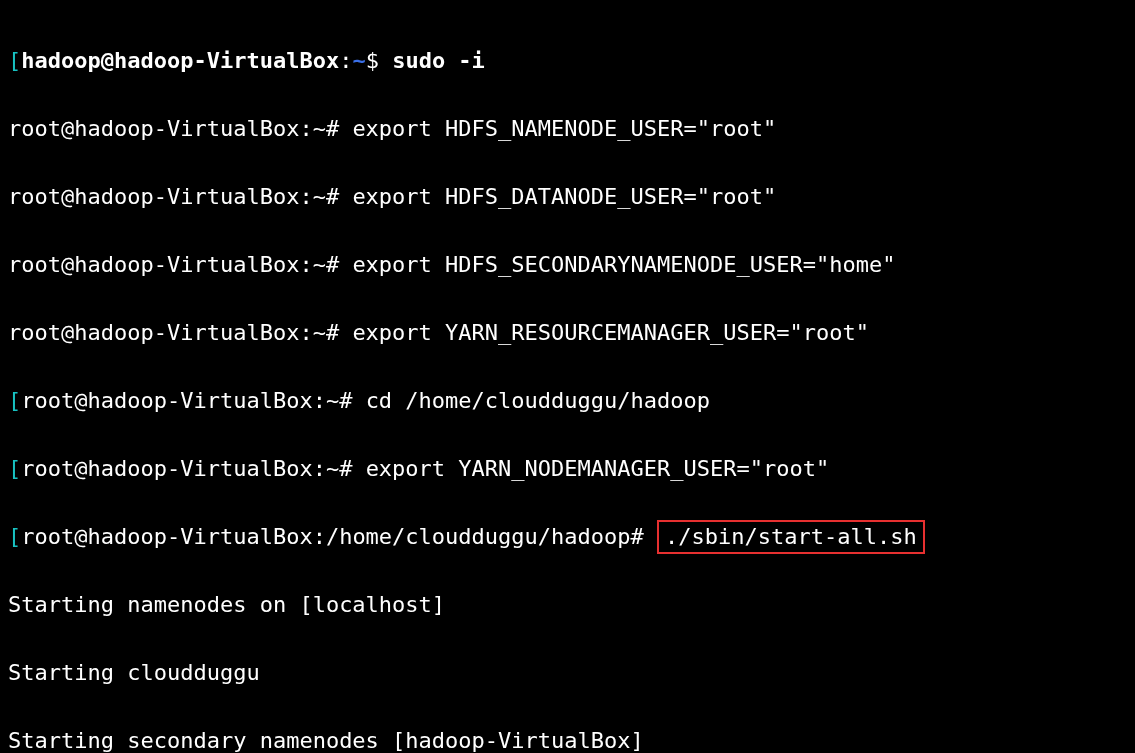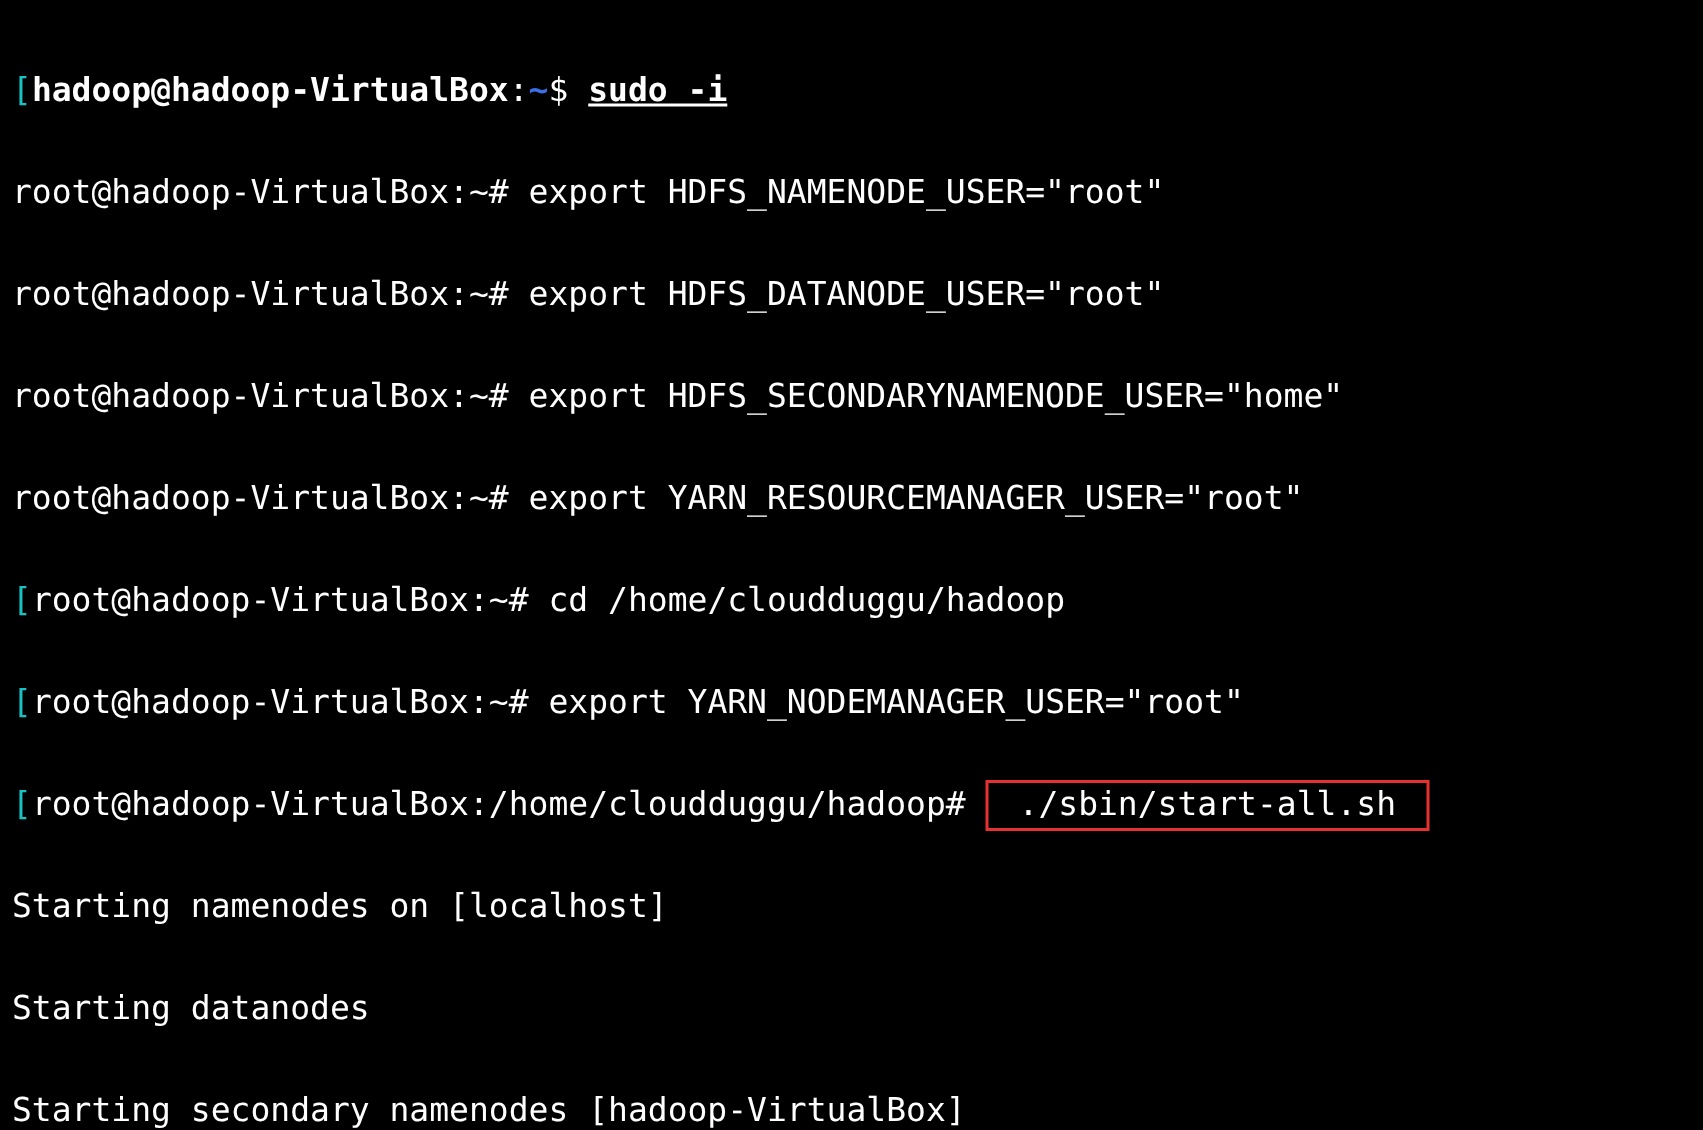--- a/index.html
+++ b/index.html
@@ -16,43 +16,43 @@
     line-height: 34px;
     color: #ffffff;
     padding: 10px 8px;
     white-space: pre;
     letter-spacing: 0px;
   }
   .green { color: #ffffff; font-weight: bold; }
   .blue  { color: #3a6fe8; font-weight: bold; }
   .cyan  { color: #18c2c2; }
   .white { color: #ffffff; }
-  .bold  { font-weight: bold; text-decoration: underline; }
+  .bold  { font-weight: bold; }
   .boxed {
     border: 2px solid #e73030;
-    padding: 0 20px;
+    padding: 0 6px;
     display: inline-block;
     line-height: 30px;
   }
   .row { display: block; }
 </style>
 </head>
 <body>
 
 <div class="terminal">
 <span class="row"><span class="cyan">[</span><span class="green">hadoop@hadoop-VirtualBox</span><span class="white">:</span><span class="blue">~</span><span class="white">$ </span><span class="white bold">sudo -i</span></span>
 <span class="row"><span class="white">root@hadoop-VirtualBox:~# </span><span class="white">export HDFS_NAMENODE_USER="root"</span></span>
 <span class="row"><span class="white">root@hadoop-VirtualBox:~# </span><span class="white">export HDFS_DATANODE_USER="root"</span></span>
 <span class="row"><span class="white">root@hadoop-VirtualBox:~# </span><span class="white">export HDFS_SECONDARYNAMENODE_USER="home"</span></span>
 <span class="row"><span class="white">root@hadoop-VirtualBox:~# </span><span class="white">export YARN_RESOURCEMANAGER_USER="root"</span></span>
 <span class="row"><span class="cyan">[</span><span class="white">root@hadoop-VirtualBox:~# </span><span class="white">cd /home/cloudduggu/hadoop</span></span>
 <span class="row"><span class="cyan">[</span><span class="white">root@hadoop-VirtualBox:~# </span><span class="white">export YARN_NODEMANAGER_USER="root"</span></span>
 <span class="row"><span class="cyan">[</span><span class="white">root@hadoop-VirtualBox:/home/cloudduggu/hadoop# </span><span class="boxed"><span class="white">./sbin/start-all.sh</span></span></span>
 <span class="row">Starting namenodes on [localhost]</span>
-<span class="row">Starting datanodes</span>
+<span class="row">Starting cloudduggu</span>
 <span class="row">Starting secondary namenodes [hadoop-VirtualBox]</span>
 
 
 
 
 
 
 
 
 

